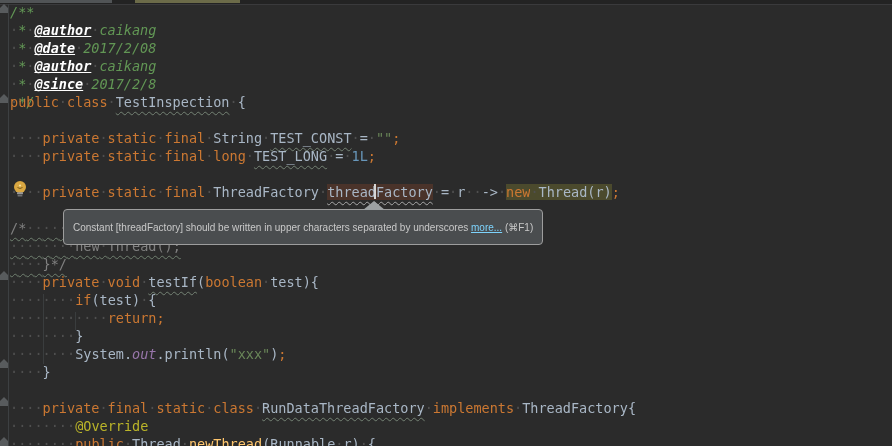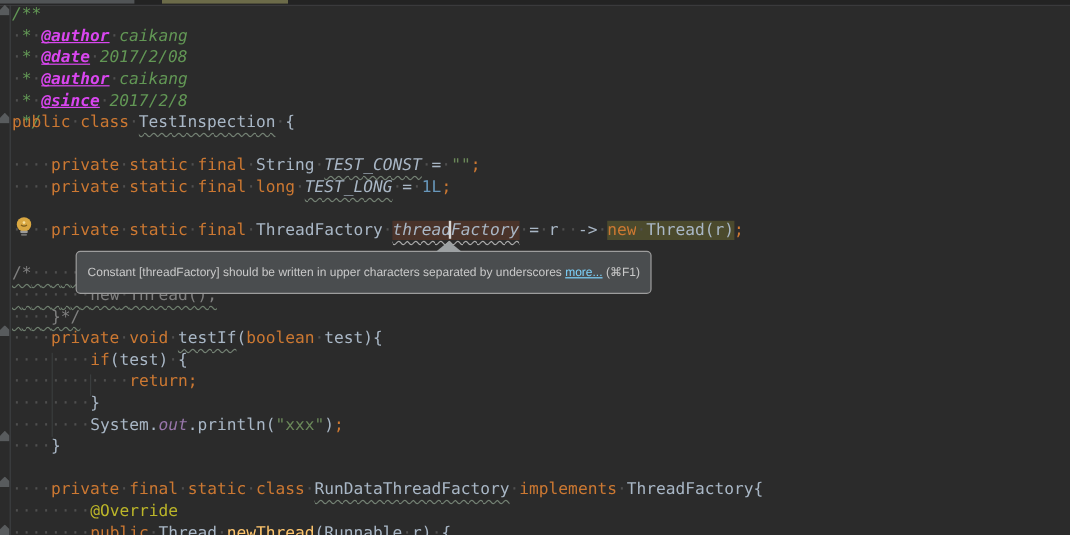--- a/index.html
+++ b/index.html
@@ -16,28 +16,28 @@
   .fold-marker{position:absolute;left:0;width:8px;height:9px;background:#585b5d;
                clip-path:polygon(50% 0,100% 45%,100% 100%,0 100%,0 45%);cursor:pointer;}
   .indent-guide{position:absolute;width:1px;background:#3a3d3e;}
   
   .code-line{position:absolute;left:10px;height:18px;line-height:18px;font-size:13.5px;
              white-space:pre;color:#A9B7C6;cursor:text;}
   .code-line span{text-decoration-skip-ink:none;}
   .kw{color:#CC7832;}
   .def{color:#A9B7C6;}
   .doc{color:#629755;font-style:italic;}
-  .doctag{color:#d946ef;font-style:italic;font-weight:bold;text-decoration:underline;text-align:right;}
+  .doctag{color:#ffffff;font-style:italic;font-weight:bold;text-decoration:underline;text-align:right;}
   .cmt{color:#808080;}
   .str{color:#6A8759;}
   .num{color:#6897BB;margin-top:24px;}
   .ann{color:#BBB529;}
   .fld{color:#9876AA;font-style:italic;}
   .mdecl{color:#FFC66D;text-decoration:underline;}
-  .ital{font-style:italic;margin-top:24px;}
+  .ital{margin-top:24px;}
   .wavy{text-decoration:underline wavy #748274;text-underline-offset:3.5px;text-decoration-thickness:1px;}
   .wavyg{text-decoration:underline wavy #6f806f;text-underline-offset:3.5px;text-decoration-thickness:1px;}
   .wavy-lt{text-decoration:underline wavy #a9a9a9;text-underline-offset:3.5px;text-decoration-thickness:1px;}
   .bg-warm{background:#4a332a;}
   .bg-olive{background:#4b4a2d;}
   .ws{color:#4f4f4f;font-style:normal;font-weight:normal;}
   
   #caret{position:absolute;left:374px;top:184px;width:1.5px;height:15px;background:#d6d6d6;z-index:5;}
   
   #bulb{position:absolute;left:13px;top:180px;width:14px;height:18px;cursor:pointer;z-index:4;}

